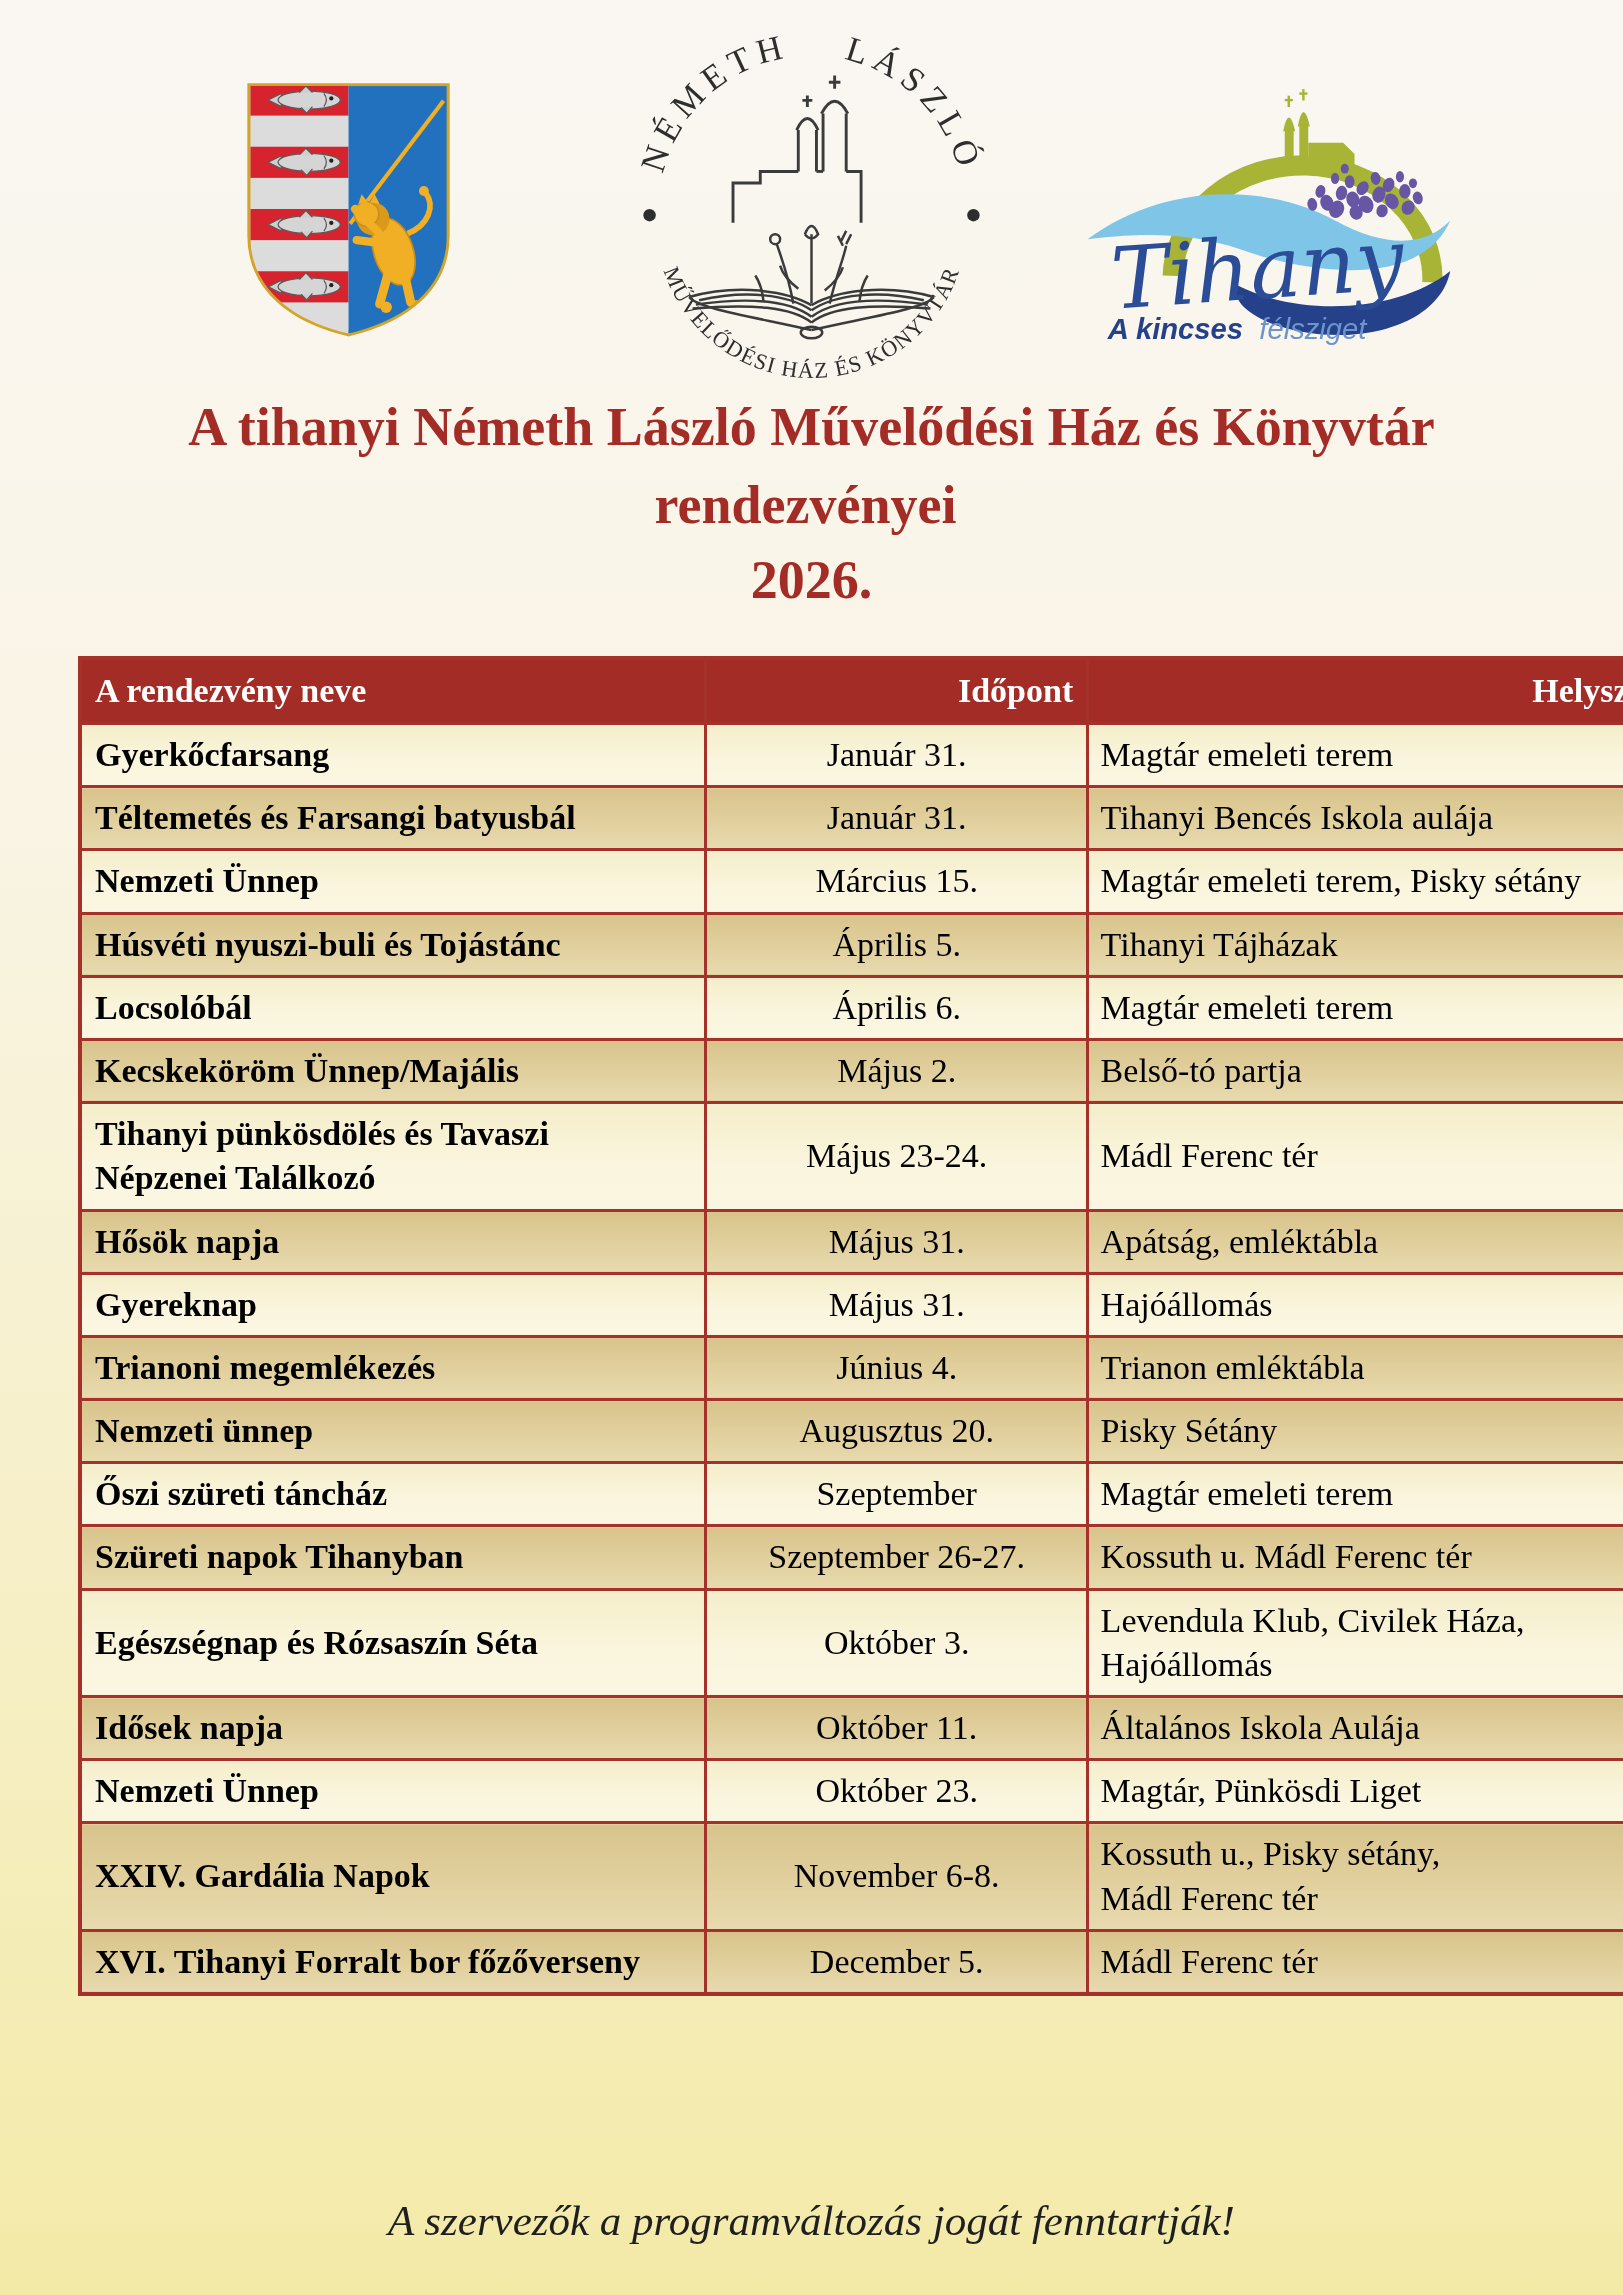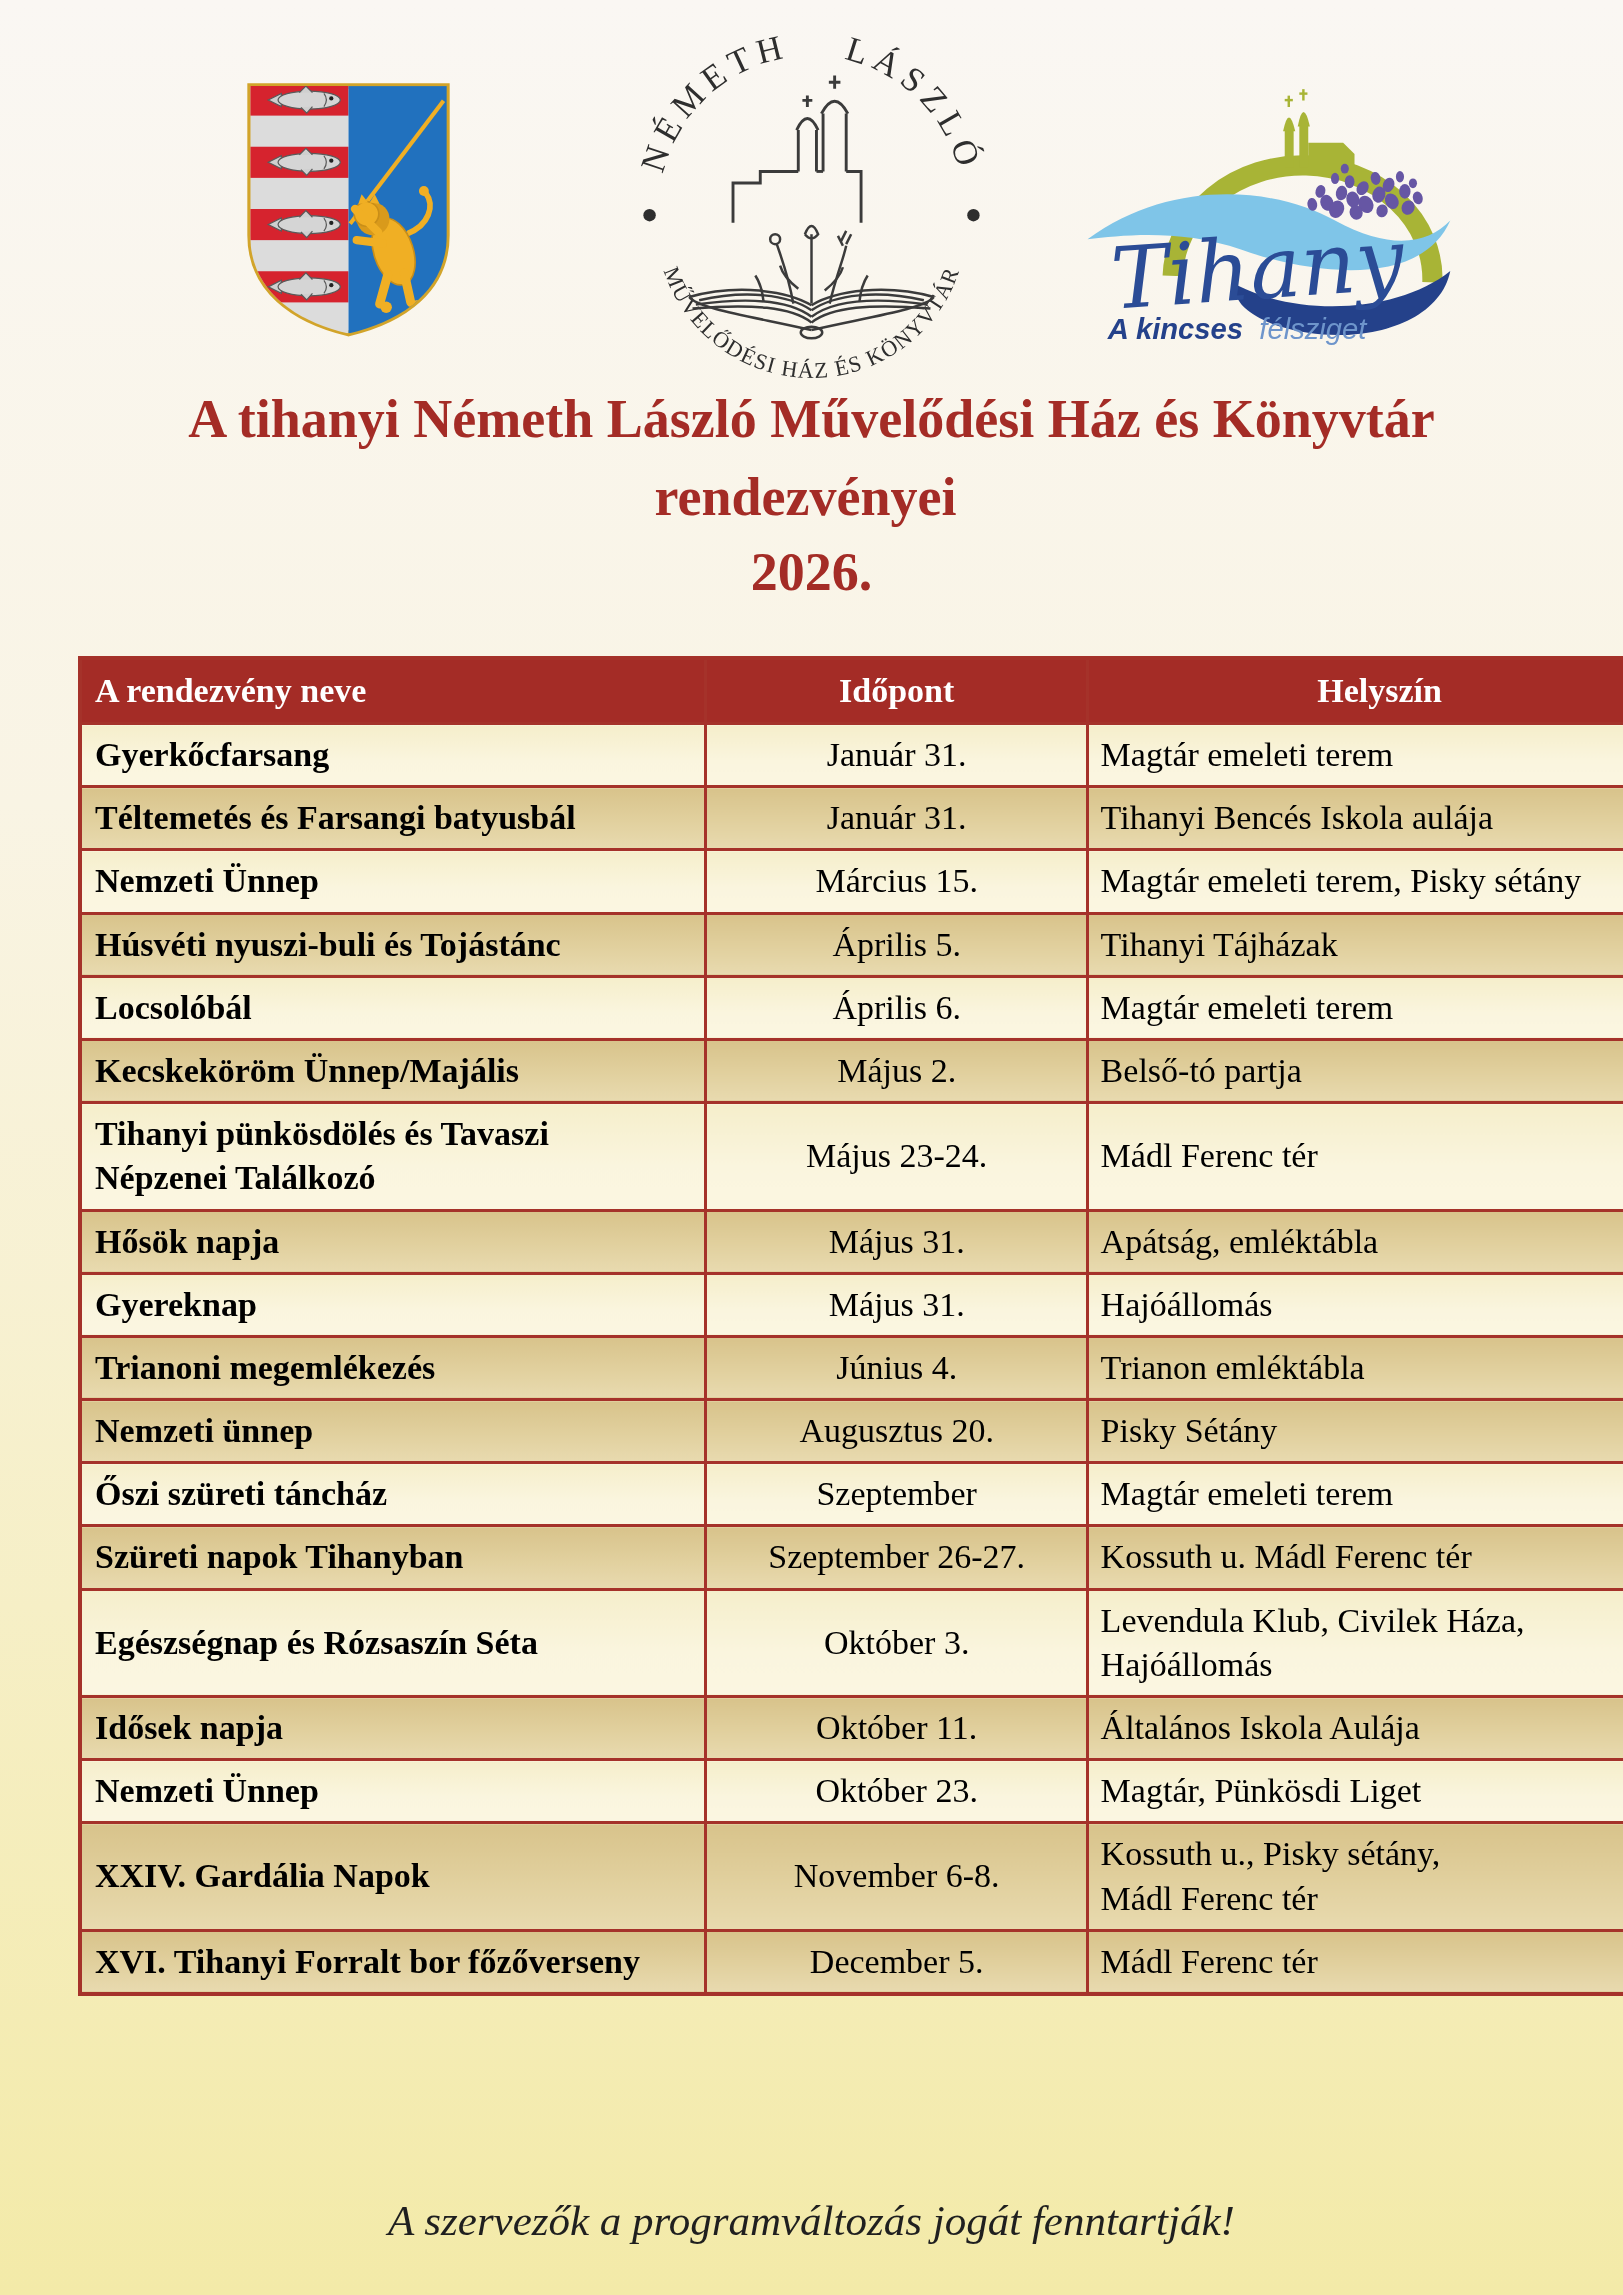--- a/index.html
+++ b/index.html
@@ -14,38 +14,38 @@
   
   .logo{position:absolute;}
   .logo-coat{left:242px;top:77px;width:213px;height:264px;}
   .logo-stamp{left:638px;top:24px;width:347px;height:356px;}
   .logo-tihany{left:1051px;top:81px;width:422px;height:276px;}
   
   .title-block{
     position:absolute;top:388px;left:0;width:100%;
     text-align:center;color:#A42C26;font-weight:bold;
   }
-  .title-l1{font-size:54px;line-height:1.0;margin:4px 0 24px 0;}
+  .title-l1{font-size:54px;line-height:1.0;margin:12px 0 24px 0;}
   .title-l2{font-size:54px;line-height:1.0;margin:0 12px 21px 0;}
   .title-l3{font-size:54px;line-height:1.0;margin:0;}
   
   table.events{
     position:absolute;left:50px;top:656px;width:1596px;
     border-collapse:collapse;
     border:4.9px solid #A5322A;
     margin-left:28px;
   }
   table.events th, table.events td{
     border:3.2px solid #A5322A;
     font-size:34px;
     vertical-align:middle;
   }
   table.events th{
     background:#A42C26;color:#FFFFFF;font-weight:bold;
-    padding:12px 13px;text-align:center;
+    padding:12px 13px;text-align:right;
   }
   table.events th.h-name{text-align:left;padding-left:13px;}
   td.c-name{font-weight:bold;text-align:left;padding:8px 9.7px 8px 13px;line-height:1.3;white-space:pre-line;}
   td.c-date{text-align:center;padding:8px 6.5px;line-height:1.3;white-space:pre-line;}
   td.c-loc{text-align:left;padding:8px 8px 8px 11.4px;line-height:1.3;white-space:pre-line;}
   tr.row-light td{background:linear-gradient(180deg,#F5EECB 0%,#FAF5DE 60%,#FBF6E1 100%);}
   tr.row-dark td{background:linear-gradient(180deg,#D8C38B 0%,#E1D09E 55%,#E8DAAF 100%);}
   
   .footer-note{
     position:absolute;top:2196px;left:0;width:100%;

